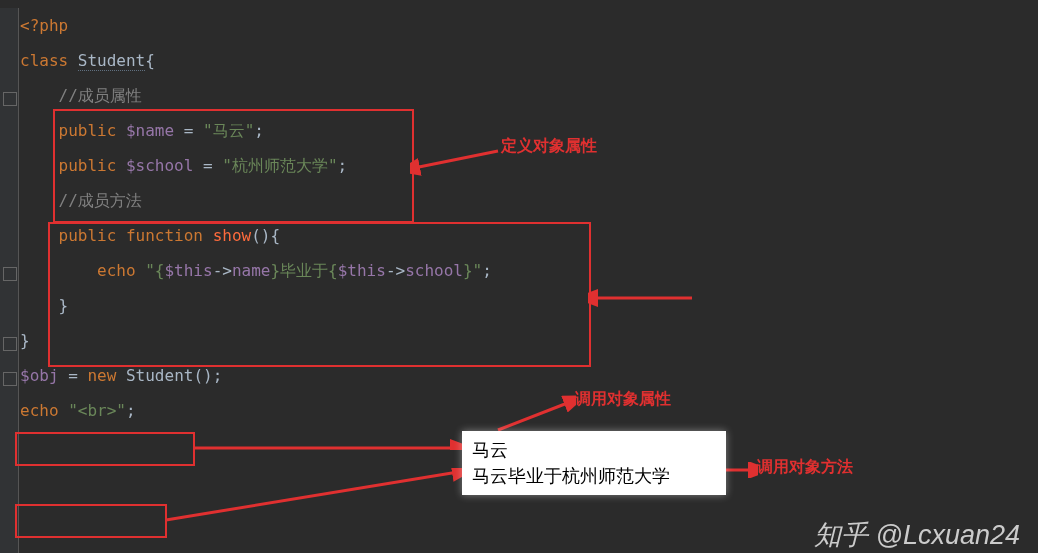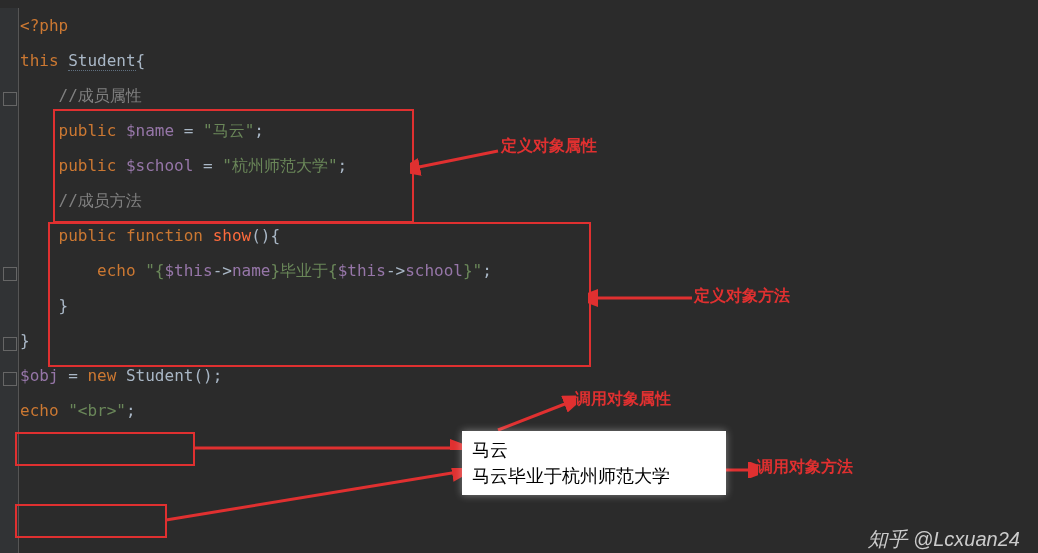--- a/index.html
+++ b/index.html
@@ -14,55 +14,54 @@
   .fn{color:#ff6b3d}
   .cmt{color:#808080}
   .cls{color:#a9b7c6;border-bottom:1px dotted #607080}
   .txt{color:#a9b7c6}
   .pun{color:#a9b7c6}
   .blk{display:inline-block;width:1ch}
   .box{position:absolute;border:2px solid #e03030;pointer-events:none}
   .label{position:absolute;color:#e03030;font-weight:bold;font-family:"Microsoft YaHei","SimSun",sans-serif;font-size:16px}
   .output{position:absolute;background:#fff;color:#000;font-family:"SimSun","Microsoft YaHei",sans-serif;font-size:18px;padding:6px 10px;box-shadow:0 0 8px rgba(255,255,255,0.4)}
   .output div{line-height:26px}
-  .watermark{position:absolute;right:18px;bottom:8px;color:#ddd;font-family:"Microsoft YaHei",sans-serif;font-size:20px;font-style:italic;opacity:.9}
+  .watermark{position:absolute;right:18px;bottom:8px;color:#ddd;font-family:"Microsoft YaHei",sans-serif;font-size:27px;font-style:italic;opacity:.9}
   svg.arrow{position:absolute;pointer-events:none}
 </style>
 </head>
 <body>
 
 <div class="editor">
   <div class="gutter">
     <div class="gline" style="top:84px"></div>
     <div class="gline" style="top:259px"></div>
     <div class="gline" style="top:329px"></div>
     <div class="gline" style="top:364px"></div>
   </div>
   <div class="code">
     <div class="ln"><span class="k">&lt;?php</span></div>
-    <div class="ln"><span class="k">this </span><span class="cls">Student</span><span class="pun">{</span></div>
+    <div class="ln"><span class="k">class </span><span class="cls">Student</span><span class="pun">{</span></div>
     <div class="ln"><span class="blk"></span><span class="blk"></span><span class="blk"></span><span class="blk"></span><span class="cmt">//成员属性</span></div>
     <div class="ln"><span class="blk"></span><span class="blk"></span><span class="blk"></span><span class="blk"></span><span class="k">public </span><span class="var">$name</span><span class="pun"> = </span><span class="str">"</span><span class="str">马云</span><span class="str">"</span><span class="pun">;</span></div>
     <div class="ln"><span class="blk"></span><span class="blk"></span><span class="blk"></span><span class="blk"></span><span class="k">public </span><span class="var">$school</span><span class="pun"> = </span><span class="str">"</span><span class="str">杭州师范大学</span><span class="str">"</span><span class="pun">;</span></div>
     <div class="ln"><span class="blk"></span><span class="blk"></span><span class="blk"></span><span class="blk"></span><span class="cmt">//成员方法</span></div>
     <div class="ln"><span class="blk"></span><span class="blk"></span><span class="blk"></span><span class="blk"></span><span class="k">public function </span><span class="fn">show</span><span class="pun">(){</span></div>
     <div class="ln"><span class="blk"></span><span class="blk"></span><span class="blk"></span><span class="blk"></span><span class="blk"></span><span class="blk"></span><span class="blk"></span><span class="blk"></span><span class="k">echo </span><span class="str">"</span><span class="str">{</span><span class="var">$this</span><span class="txt">-&gt;</span><span class="var">name</span><span class="str">}</span><span class="str">毕业于</span><span class="str">{</span><span class="var">$this</span><span class="txt">-&gt;</span><span class="var">school</span><span class="str">}</span><span class="str">"</span><span class="pun">;</span></div>
     <div class="ln"><span class="blk"></span><span class="blk"></span><span class="blk"></span><span class="blk"></span><span class="pun">}</span></div>
     <div class="ln"><span class="pun">}</span></div>
     <div class="ln"><span class="var">$obj</span><span class="pun"> = </span><span class="k">new </span><span class="txt">Student</span><span class="pun">();</span></div>
     <div class="ln"><span class="k">echo </span><span class="str">"</span><span class="str">&lt;br&gt;</span><span class="str">"</span><span class="pun">;</span></div>
   </div>
 
   <div class="box" style="left:53px;top:101px;width:357px;height:110px"></div>
   <div class="box" style="left:48px;top:214px;width:539px;height:141px"></div>
   <div class="box" style="left:15px;top:424px;width:176px;height:30px"></div>
   <div class="box" style="left:15px;top:496px;width:148px;height:30px"></div>
 
   <div class="label" style="left:501px;top:128px">定义对象属性</div>
-  <div class="label" style="left:694px;top:278px">定义对象方法</div>
   <div class="label" style="left:575px;top:381px">调用对象属性</div>
   <div class="label" style="left:757px;top:449px">调用对象方法</div>
 
   <svg class="arrow" style="left:410px;top:128px" width="90" height="40">
       <defs>
         <marker id="ah1" markerWidth="10" markerHeight="10" refX="2" refY="3" orient="auto">
           <path d="M0,0 L0,6 L8,3 z" fill="#e03030"></path>
         </marker>
       </defs>
       <line x1="88" y1="15" x2="4" y2="32" stroke="#e03030" stroke-width="3" marker-end="url(#ah1)"></line>

